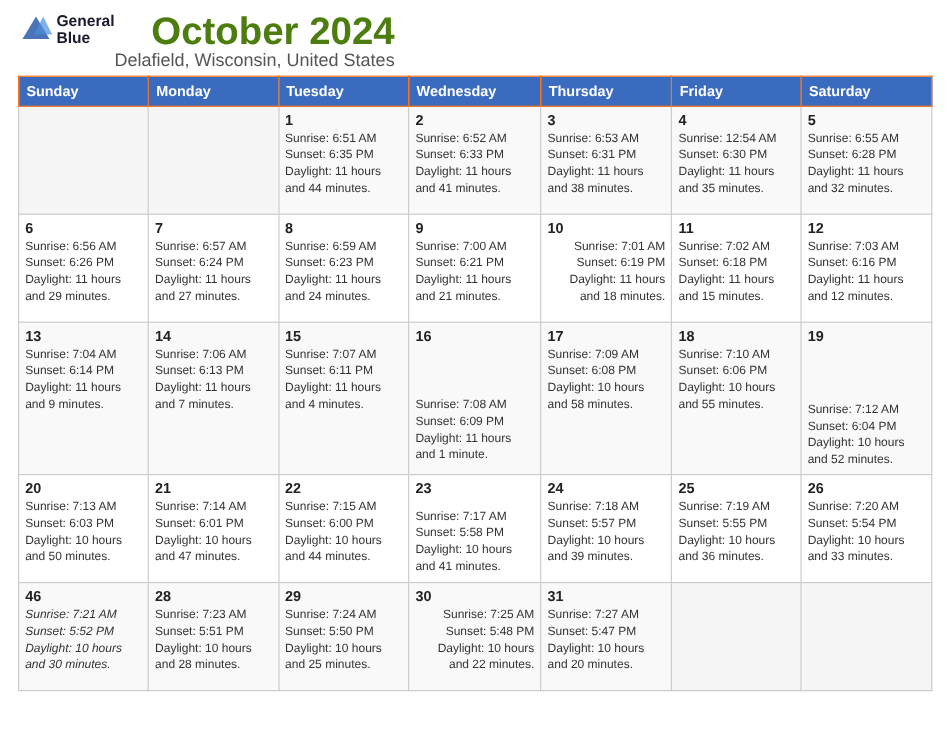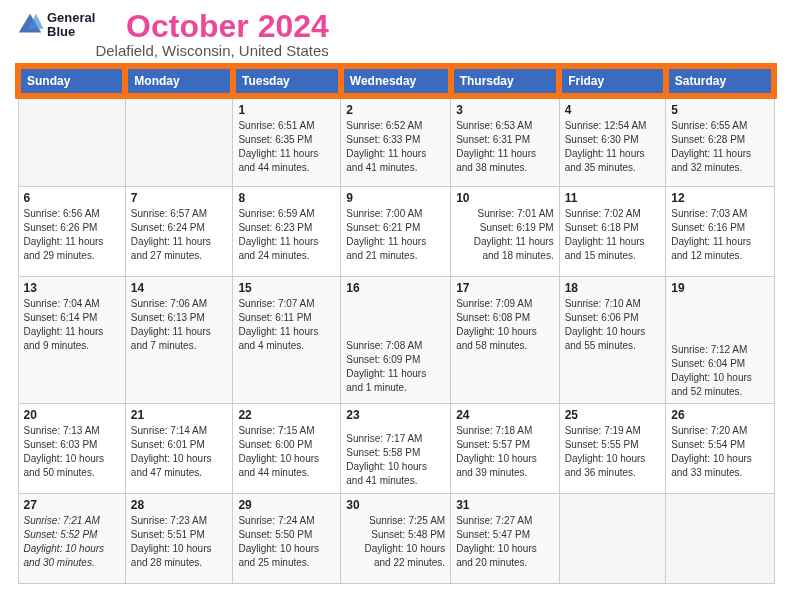--- a/index.html
+++ b/index.html
@@ -33,40 +33,40 @@
     .logo-icon {
       width: 30px;
       height: 30px;
     }
     .title-section {
       text-align: right;
     }
     .month-title {
       font-size: 32px;
       font-weight: bold;
-      color: #ec4899;
+      color: #4d7c0f;
       line-height: 1;
     }
     .location-title {
       font-size: 15px;
       color: #555;
     }
     .calendar {
       width: 100%;
       border-collapse: collapse;
       font-size: 10.5px;
     }
     .calendar thead th {
       background-color: #3a6bbf;
       color: white;
       text-align: left;
       padding: 5px 6px;
       font-size: 12px;
       font-weight: bold;
-      border: 6px solid #f97316;
+      border: 1px solid #f97316;
     }
     .calendar tbody td {
       border: 1px solid #ccc;
       vertical-align: top;
       padding: 4px 5px;
       width: 113px;
       min-height: 80px;
       background: #fff;
     }
     .calendar tbody tr:nth-child(odd) td {
@@ -289,21 +289,21 @@
           </td>
           <td>
             <span class="day-number">26</span>
             <div class="day-info" style="white-space: pre-line;">Sunrise: 7:20 AM
 Sunset: 5:54 PM
 Daylight: 10 hours and 33 minutes.</div>
           </td>
         </tr>
         <tr class="week-row">
           <td>
-            <span class="day-number">27</span>
+            <span class="day-number">46</span>
             <div class="day-info" style="white-space: pre-line; font-style: italic;">Sunrise: 7:21 AM
 Sunset: 5:52 PM
 Daylight: 10 hours and 30 minutes.</div>
           </td>
           <td>
             <span class="day-number">28</span>
             <div class="day-info" style="white-space: pre-line;">Sunrise: 7:23 AM
 Sunset: 5:51 PM
 Daylight: 10 hours and 28 minutes.</div>
           </td>

